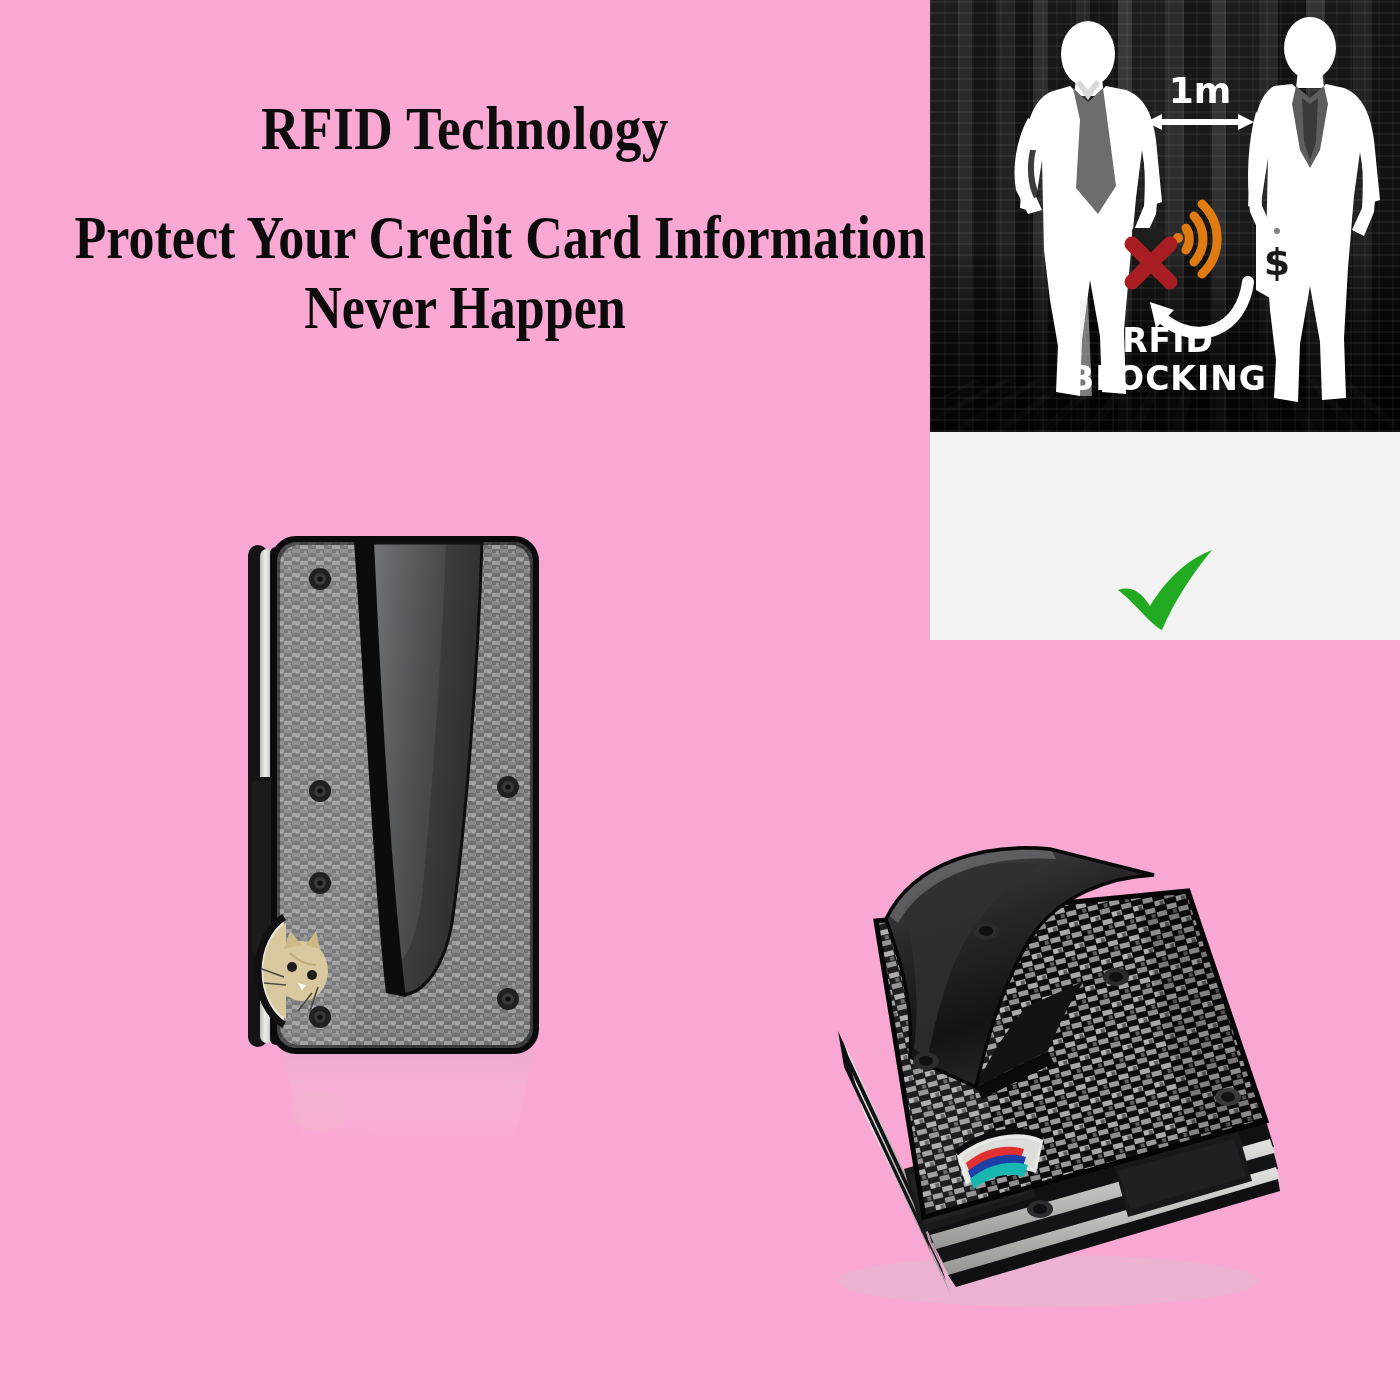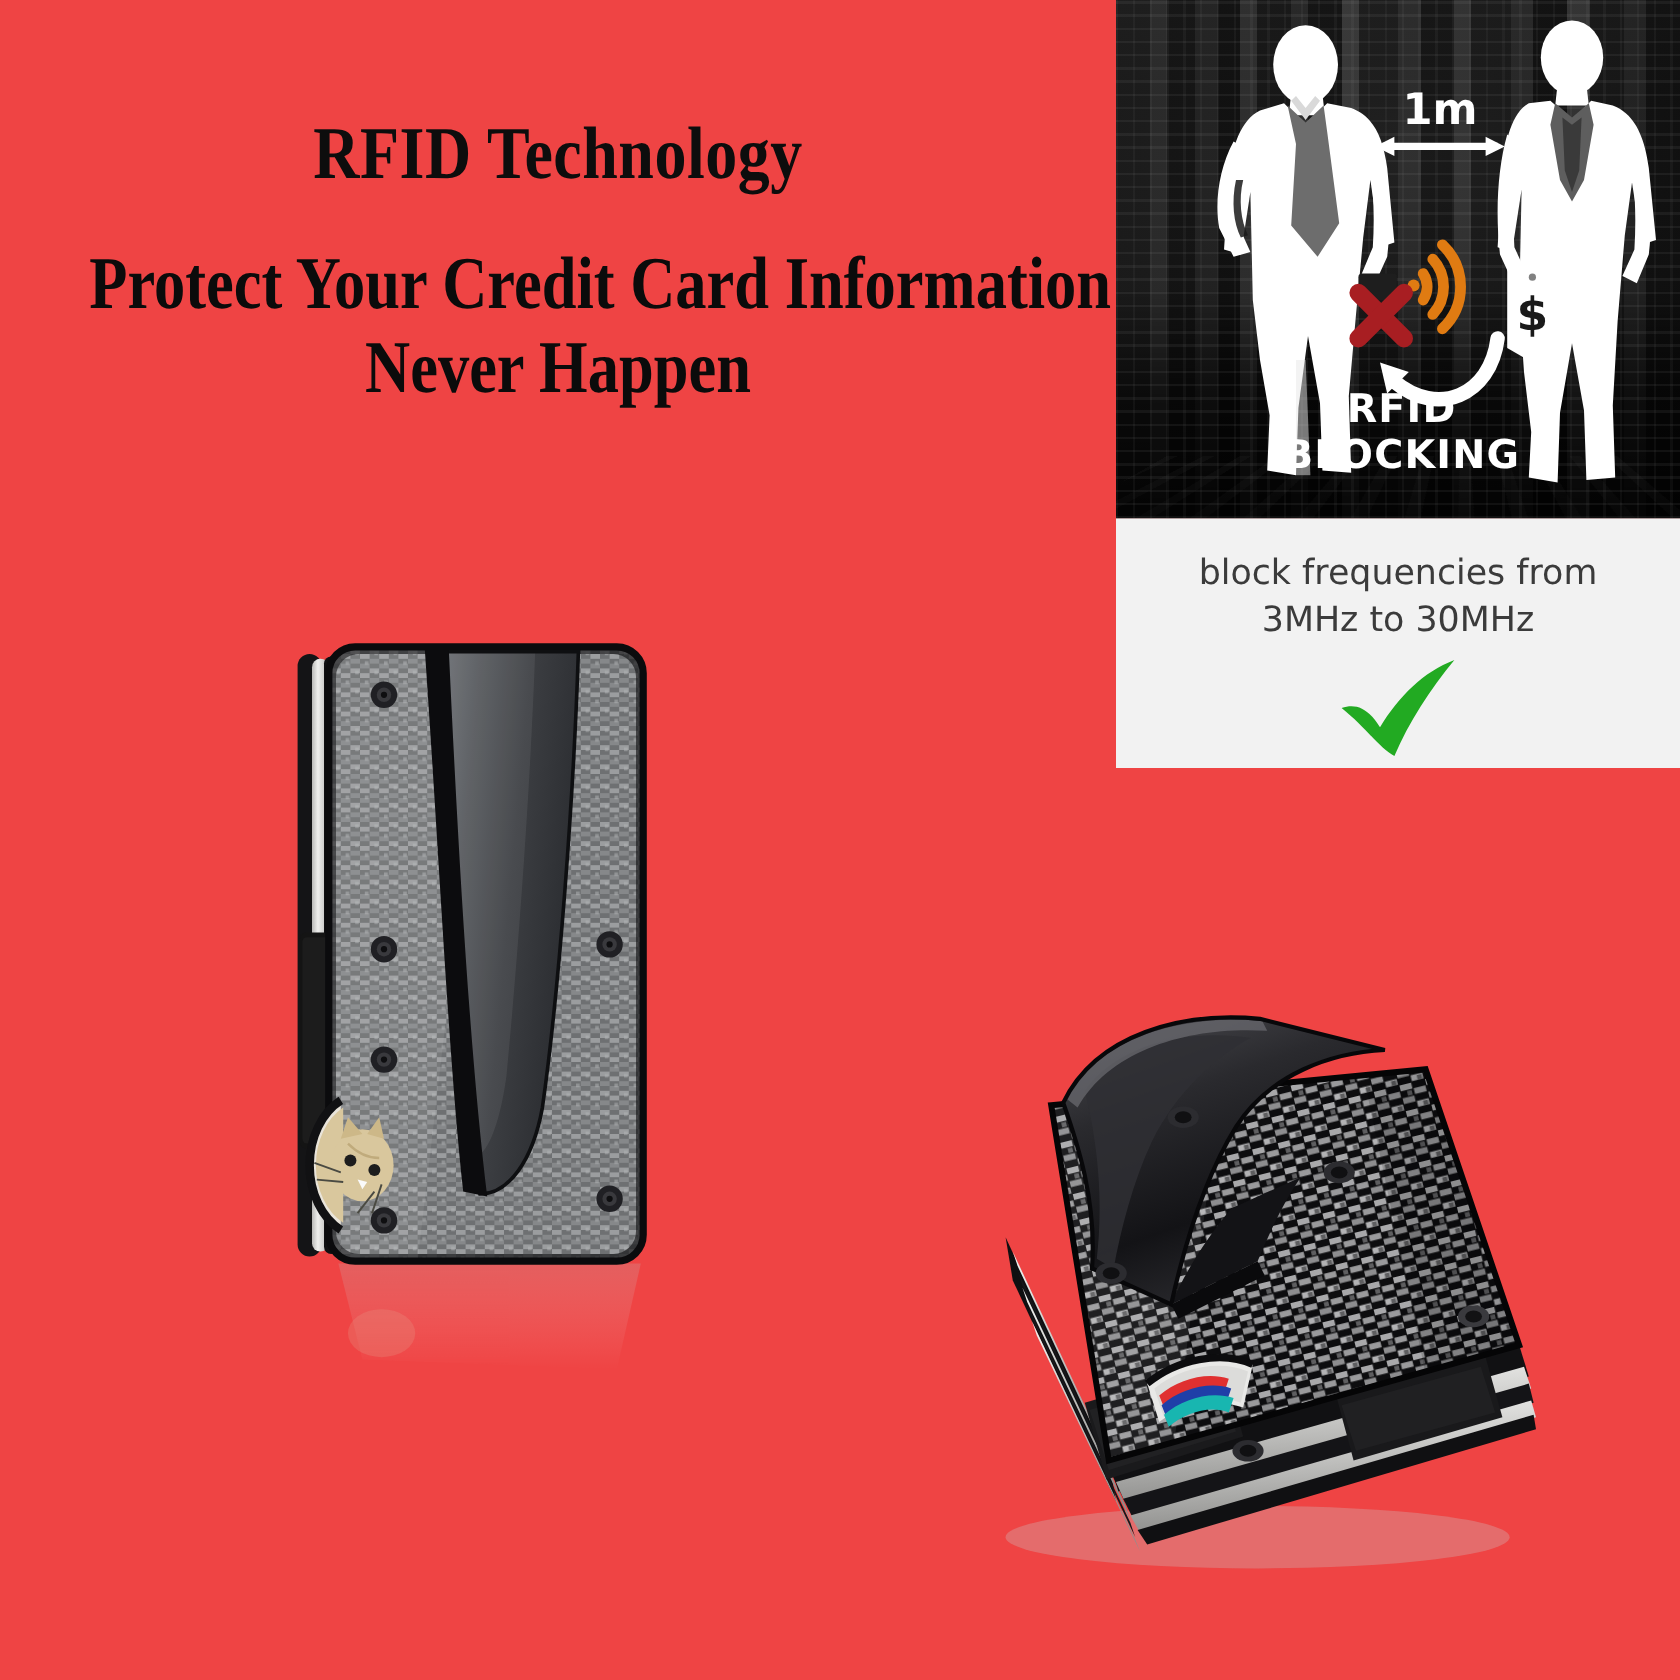--- a/index.html
+++ b/index.html
@@ -8,21 +8,21 @@
     padding: 0;
     background: #ffffff;
   }
   body {
     font-family: "Liberation Serif", serif;
   }
   #page {
     position: relative;
     width: 1400px;
     height: 1400px;
-    background: #ef4444;
+    background: #f9a8d4;
     overflow: hidden;
   }
 
   
   .headline-block {
     position: absolute;
     left: 0;
     top: 96px;
     width: 930px;
   }
@@ -262,24 +262,20 @@
           <path d="M318 282 C312 330 268 348 232 318" fill="none" stroke="#ffffff" stroke-width="12" stroke-linecap="round"></path>
           <polygon points="220,302 244,310 226,328" fill="#ffffff"></polygon>
         </g>
 
         <text x="238" y="352" text-anchor="middle" font-family="DejaVu Sans, sans-serif" font-size="33" font-weight="bold" fill="#ffffff" letter-spacing="1">RFID</text>
         <text x="238" y="390" text-anchor="middle" font-family="DejaVu Sans, sans-serif" font-size="33" font-weight="bold" fill="#ffffff" letter-spacing="1">BLOCKING</text>
       </svg>
     </div>
 
     <div class="rfid-caption">
-      <div class="rfid-caption-text">
-        <span>block frequencies from</span>
-        <span class="l2">3MHz to 30MHz</span>
-      </div>
       <div class="checkmark-wrap">
         <svg width="130" height="92" viewBox="0 0 130 92">
           <path d="M18 46 C30 42 40 46 50 62 C66 36 86 16 112 6
                    C92 30 74 58 62 86 C50 80 38 62 18 46 Z" fill="#22aa22"></path>
         </svg>
       </div>
     </div>
   </div>
 
   <div id="wallet-left">

